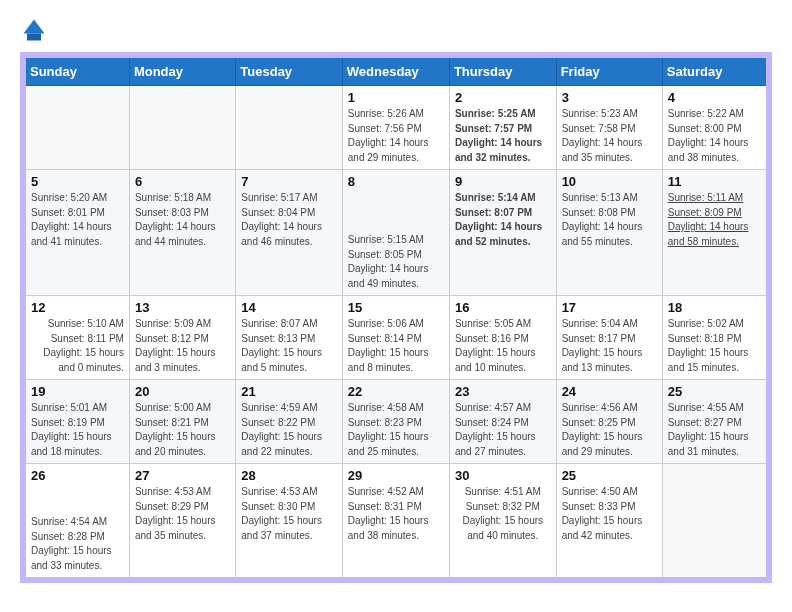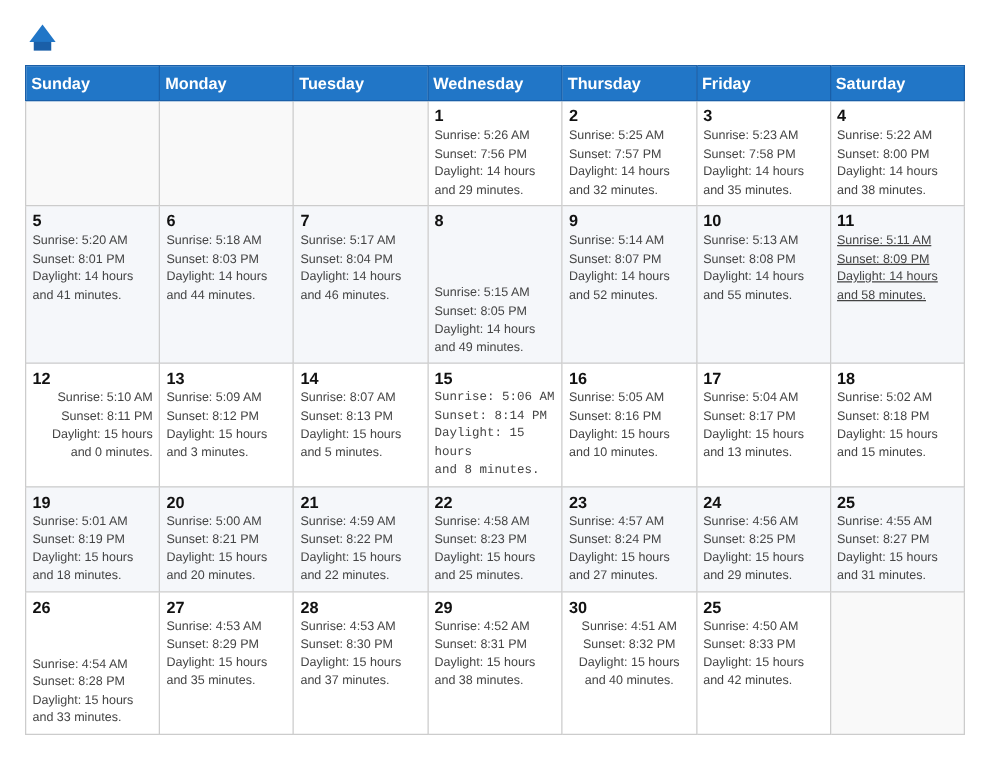--- a/index.html
+++ b/index.html
@@ -26,21 +26,21 @@
     .logo-icon {
       width: 28px;
       height: 28px;
     }
     .title-block { text-align: right; }
     .main-title { font-size: 38px; font-weight: bold; color: #1a1a2e; }
     .subtitle { font-size: 16px; color: #333; }
     .calendar {
       width: 100%;
       border-collapse: collapse;
-      border: 1px solid #c4b5fd;
+      border: 6px solid #c4b5fd;
     }
     .calendar th {
       background-color: #2176c7;
       color: #fff;
       font-size: 13px;
       font-weight: bold;
       padding: 6px 4px;
       text-align: left;
       border: 1px solid #1a5fa8;
     }
@@ -113,21 +113,21 @@
         <td class="empty-cell"></td>
         <td>
           <span class="day-num">1</span>
           <div class="day-info" style="white-space: pre-line;">Sunrise: 5:26 AM
 Sunset: 7:56 PM
 Daylight: 14 hours
 and 29 minutes.</div>
         </td>
         <td>
           <span class="day-num">2</span>
-          <div class="day-info" style="white-space: pre-line;">Sunrise: 5:25 AM
+          <div class="day-info" style="white-space: pre-line; font-weight: bold;">Sunrise: 5:25 AM
 Sunset: 7:57 PM
 Daylight: 14 hours
 and 32 minutes.</div>
         </td>
         <td>
           <span class="day-num">3</span>
           <div class="day-info" style="white-space: pre-line;">Sunrise: 5:23 AM
 Sunset: 7:58 PM
 Daylight: 14 hours
 and 35 minutes.</div>
@@ -164,21 +164,21 @@
         </td>
         <td>
           <span class="day-num">8</span>
           <div class="day-info" style="white-space: pre-line; margin-top: 44px;">Sunrise: 5:15 AM
 Sunset: 8:05 PM
 Daylight: 14 hours
 and 49 minutes.</div>
         </td>
         <td>
           <span class="day-num">9</span>
-          <div class="day-info" style="white-space: pre-line;">Sunrise: 5:14 AM
+          <div class="day-info" style="white-space: pre-line; font-weight: bold;">Sunrise: 5:14 AM
 Sunset: 8:07 PM
 Daylight: 14 hours
 and 52 minutes.</div>
         </td>
         <td>
           <span class="day-num">10</span>
           <div class="day-info" style="white-space: pre-line;">Sunrise: 5:13 AM
 Sunset: 8:08 PM
 Daylight: 14 hours
 and 55 minutes.</div>
@@ -208,21 +208,21 @@
         </td>
         <td>
           <span class="day-num">14</span>
           <div class="day-info" style="white-space: pre-line;">Sunrise: 8:07 AM
 Sunset: 8:13 PM
 Daylight: 15 hours
 and 5 minutes.</div>
         </td>
         <td>
           <span class="day-num">15</span>
-          <div class="day-info" style="white-space: pre-line; font-family: Liberation Mono, monospace;">Sunrise: 5:06 AM
+          <div class="day-info" style="white-space: pre-line;">Sunrise: 5:06 AM
 Sunset: 8:14 PM
 Daylight: 15 hours
 and 8 minutes.</div>
         </td>
         <td>
           <span class="day-num">16</span>
           <div class="day-info" style="white-space: pre-line;">Sunrise: 5:05 AM
 Sunset: 8:16 PM
 Daylight: 15 hours
 and 10 minutes.</div>

